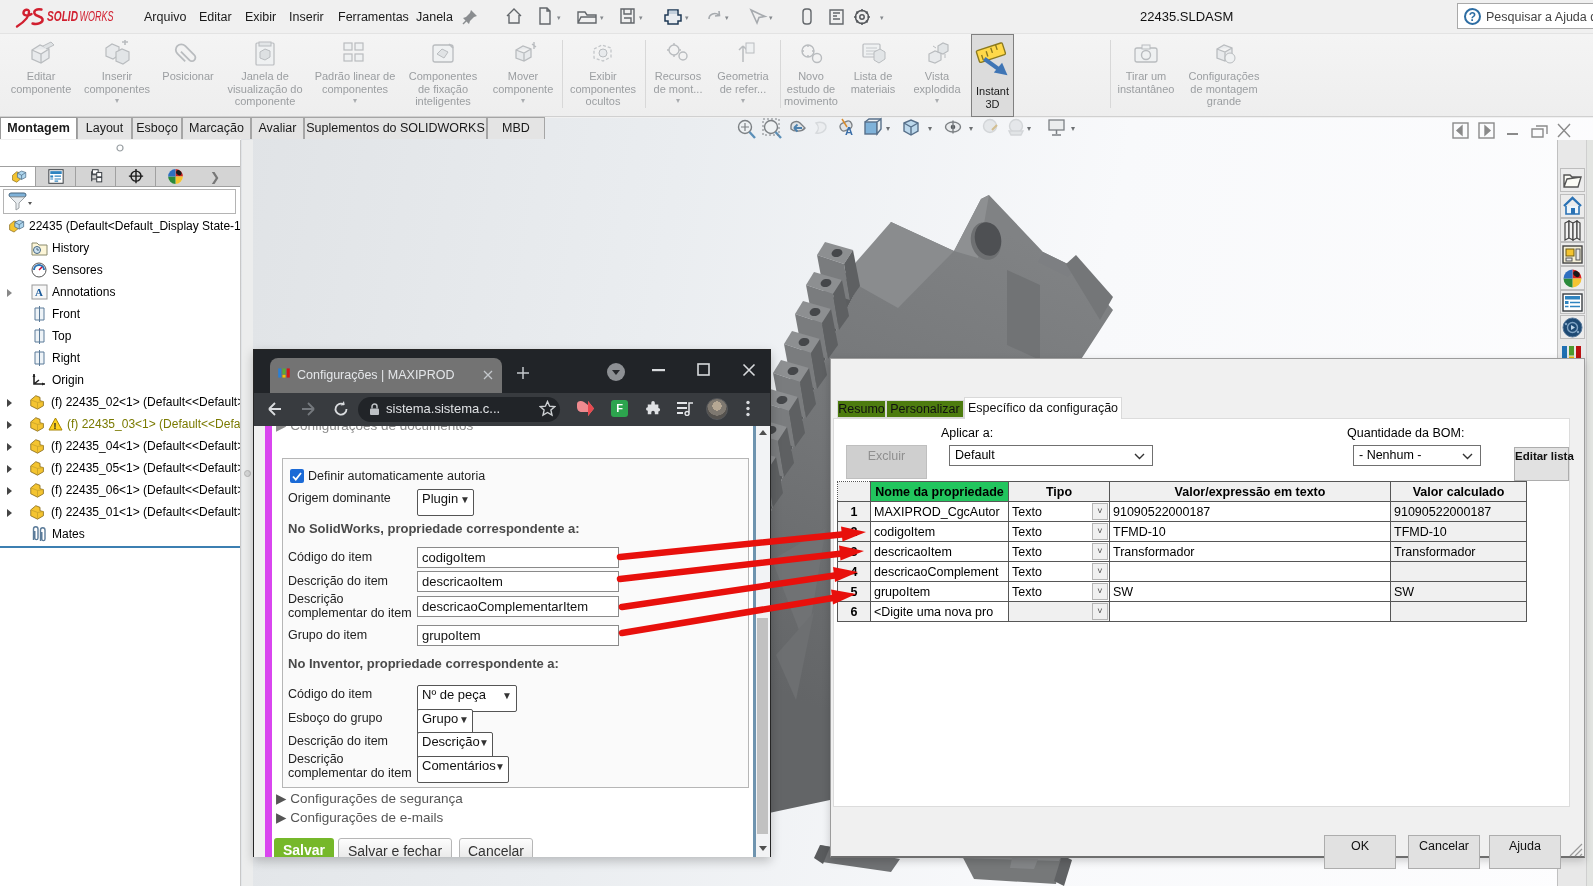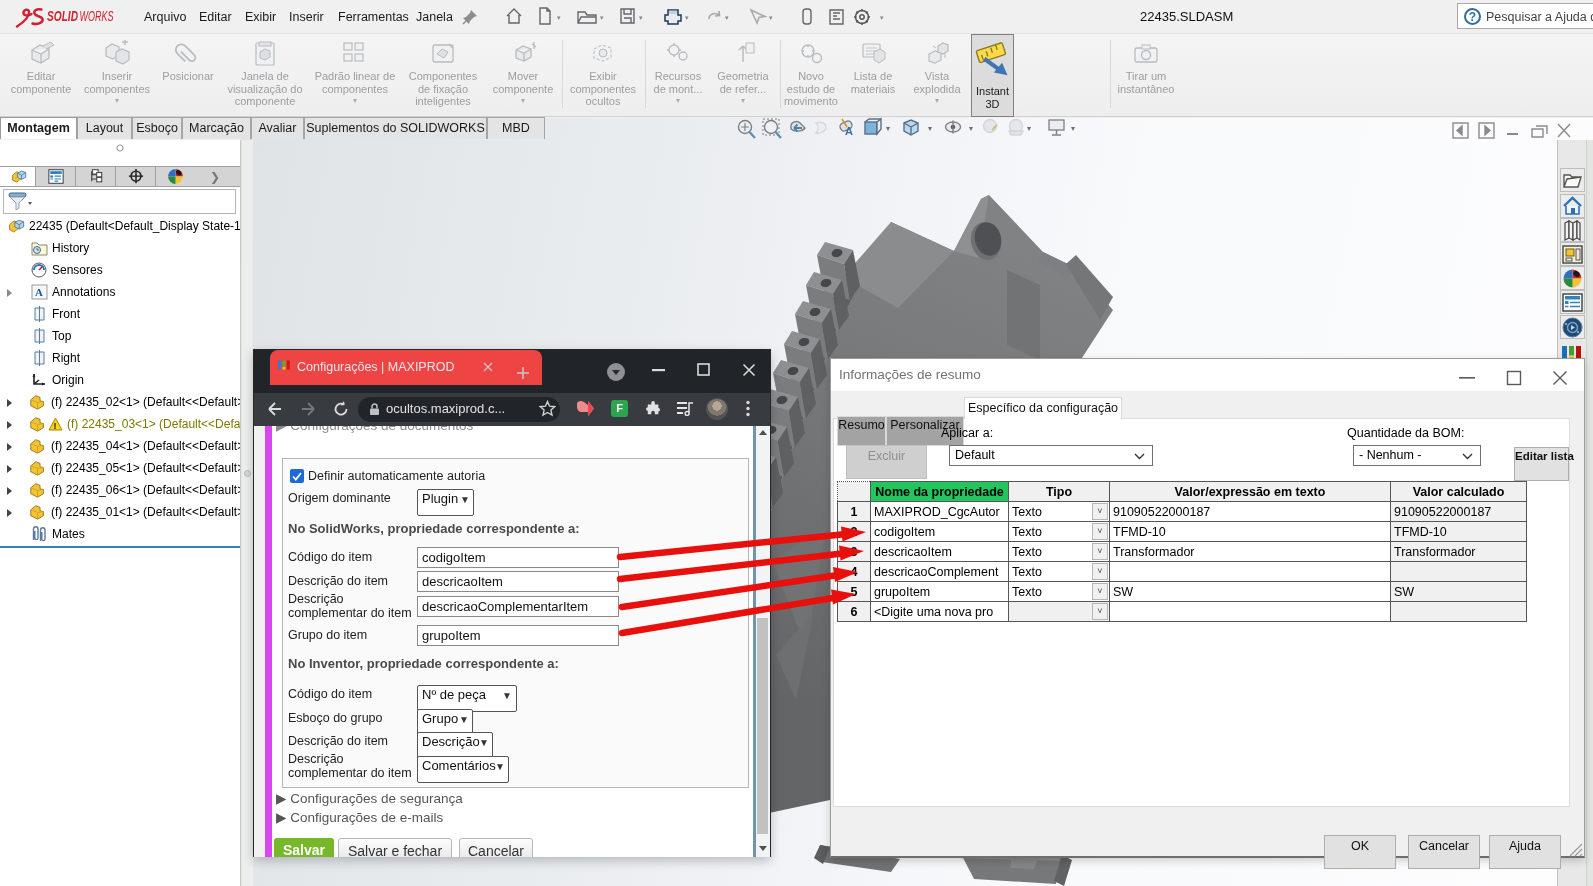--- a/index.html
+++ b/index.html
@@ -49,37 +49,37 @@
 #lpgutter .dot { position:absolute; left:2px; top:330px; width:7px; height:7px; border-radius:50%; background:#d7d8d8; border:1px solid #b5b6b6; }
 
 
 #taskpane { position:absolute; left:1557px; top:140px; width:29px; height:746px; background:#e8e8e8; border-left:1px solid #c0c0c0; }
 .tpbtn { position:absolute; left:2px; width:25px; height:25px; background:#ececec; border:1px solid #bdbdbd; }
 #rightedge { position:absolute; left:1586px; top:140px; width:7px; height:746px; background:#e3e5e2; border-left:1px solid #cfcfcf; }
 
 
 #chrome { position:absolute; left:253px; top:349px; width:518px; height:508px; background:#fff; box-shadow:0 4px 10px rgba(0,0,0,.22); border:1px solid #262626; }
 #ctitle { position:absolute; left:0; top:0; width:516px; height:43px; background:#212428; }
-#ctab { position:absolute; left:16px; top:0; width:272px; height:35px; background:#ef4444; border-radius:8px 8px 0 0; }
+#ctab { position:absolute; left:16px; top:8px; width:232px; height:35px; background:#737373; border-radius:8px 8px 0 0; }
 #ctoolbar { position:absolute; left:0; top:43px; width:516px; height:33px; background:#383b3f; }
 #curl { position:absolute; left:104px; top:4px; width:202px; height:25px; background:#212428; border-radius:13px; }
 #ccontent { position:absolute; left:0; top:76px; width:516px; height:431px; background:#f1f1f1; overflow:hidden; }
 #cpage { position:absolute; left:11px; top:0; width:491px; height:431px; background:#ffffff; border-left:7px solid #d946ef; border-right:3px solid #6f94af; }
 #cscroll { position:absolute; left:502px; top:0; width:14px; height:431px; background:#f2f3f5; }
 .ffield { position:absolute; height:21px; background:#fff; border:1px solid #8a8a8a; font-size:13px; color:#111; padding:2px 4px; }
 .fselect { position:absolute; height:27px; background:#fff; border:1px solid #555; border-radius:2px; font-size:13px; color:#111; padding:1px 4px; }
 .fsel-ch { position:absolute; font-size:10px; color:#333; }
 .flabel { position:absolute; font-size:12.5px; color:#222; }
 .fbold { position:absolute; font-size:13px; font-weight:bold; color:#4a4a4a; }
 
 
 #swdialog { position:absolute; left:830px; top:358px; width:755px; height:500px; background:#f0f0f0; border:1px solid #9c9c9c; border-bottom:2px solid #6e6e6e; box-shadow:0 3px 8px rgba(0,0,0,.18); }
 #swdtitle { position:absolute; left:0; top:0; width:753px; height:32px; background:#ffffff; }
 #swdtitle .t { position:absolute; left:8px; top:8px; font-size:13.5px; color:#737373; }
-.dtab { position:absolute; top:57px; height:30px; background:#a3a3a3; border:1px solid #d9d9d9; font-size:12.5px; color:#111; text-align:center; }
+.dtab { position:absolute; top:41px; height:18px; background:#4d7c0f; border:1px solid #d9d9d9; font-size:12.5px; color:#111; text-align:center; }
 .dtab.active { top:38px; height:22px; background:#fff; border-color:#d9d9d9; border-bottom:none; z-index:3; }
 #dpage { position:absolute; left:2px; top:59px; width:737px; height:389px; background:#fff; border:1px solid #dcdcdc; }
 .dbtn { position:absolute; height:34px; background:#e1e1e1; border:1px solid #adadad; font-size:12.5px; color:#111; text-align:center; }
 #dgrid { position:absolute; left:6px; top:122px; border-collapse:collapse; table-layout:fixed; }
 #dgrid td { border:1px solid #565656; font-size:12.5px; color:#000; padding:0 3px; height:20px; overflow:hidden; white-space:nowrap; background:#fff; }
 #dgrid td.rn { background:#f0f0f0; text-align:center; font-weight:bold; }
 #dgrid td.vc { background:#f0f0f0; }
 #dgrid td.tp { position:relative; }
 #dgrid .dd { position:absolute; right:1px; top:1px; width:16px; height:17px; background:#f0f0f0; border:1px solid #b5b5b5; font-size:9px; text-align:center; line-height:15px; color:#444; }
 
@@ -277,20 +277,27 @@
     </div>
     <div class="rsep" style="left:1110px"></div>
     <div class="rbtn" style="left:1112px;width:68px">
       <svg class="ric" viewBox="0 0 30 28">
           <rect x="4" y="8" width="22" height="14" rx="2" fill="#eff1f2" stroke="#b9bcbf" stroke-width="1.3"></rect>
           <rect x="11" y="5" width="8" height="4" fill="#eff1f2" stroke="#b9bcbf"></rect>
           <circle cx="15" cy="15" r="4.5" fill="none" stroke="#b9bcbf" stroke-width="1.4"></circle>
         </svg>
       <div class="rtx">Tirar um<br>instantâneo</div>
     </div>
+    <div class="rbtn" style="left:1182px;width:84px">
+      <svg class="ric" viewBox="0 0 30 28">
+          <path d="M8 9 L15 5 L23 8 L23 17 L16 21 L8 18 Z M8 9 L16 12 L23 8 M16 12 L16 21" fill="#e8eaec" stroke="#b9bcbf" stroke-width="1.3"></path>
+          <circle cx="21" cy="18" r="5" fill="#eff1f2" stroke="#b9bcbf"></circle>
+        </svg>
+      <div class="rtx">Configurações<br>de montagem<br>grande</div>
+    </div>
   </div>
   <div id="viewport">
     <svg id="vpmodel" width="1352" height="768" viewBox="241 118 1352 768">
       <defs>
         <linearGradient id="slabgrad" gradientUnits="userSpaceOnUse" x1="1000" y1="230" x2="800" y2="700">
           <stop offset="0" stop-color="#808284"></stop>
           <stop offset="0.5" stop-color="#737577"></stop>
           <stop offset="1" stop-color="#636567"></stop>
         </linearGradient>
         <g id="tooth2">
@@ -681,21 +688,21 @@
         </svg>
       <svg style="position:absolute;left:78px;top:7px" width="18" height="18" viewBox="0 0 18 18">
           <path d="M14.5 9 A5.5 5.5 0 1 1 12 4.5" stroke="#dadcdf" stroke-width="1.8" fill="none"></path>
           <path d="M12 1 L12.6 5 L8.6 5.4 Z" fill="#dadcdf"></path>
         </svg>
       <div id="curl">
         <svg style="position:absolute;left:11px;top:6px" width="11" height="13" viewBox="0 0 11 13">
             <rect x="1" y="5.5" width="9" height="6.5" rx="1" fill="#bdc1c5"></rect>
             <path d="M3 5.5 L3 3.5 A2.5 2.5 0 0 1 8 3.5 L8 5.5" fill="none" stroke="#bdc1c5" stroke-width="1.5"></path>
           </svg>
-        <div style="position:absolute;left:28px;top:4px;font-size:13px;color:#dfe1e4;white-space:nowrap">ocultos.maxiprod.c...</div>
+        <div style="position:absolute;left:28px;top:4px;font-size:13px;color:#dfe1e4;white-space:nowrap">sistema.sistema.c...</div>
       </div>
       <svg style="position:absolute;left:285px;top:7px" width="17" height="17" viewBox="0 0 17 17">
           <path d="M8.5 1.5 L10.6 6.2 L15.7 6.7 L11.9 10.1 L13 15.1 L8.5 12.5 L4 15.1 L5.1 10.1 L1.3 6.7 L6.4 6.2 Z" fill="none" stroke="#cfd2d5" stroke-width="1.4"></path>
         </svg>
       <svg style="position:absolute;left:322px;top:7px" width="19" height="17" viewBox="0 0 19 17">
           <path d="M1 4 C1 1 5 0 8 2 L12 5 L12 1 L18 8.5 L12 16 L12 12 L6 12 C3 12 1 10 1 7 Z" fill="#ef8a8f"></path>
           <path d="M12 5 L12 1 L18 8.5 L12 16 L12 12" fill="#e84a50"></path>
         </svg>
       <div style="position:absolute;left:357px;top:7px;width:17px;height:17px;background:#2da44e;border-radius:3px;color:#fff;font-size:11px;font-weight:bold;text-align:center;line-height:17px">F</div>
       <svg style="position:absolute;left:392px;top:8px" width="15" height="15" viewBox="0 0 17 17">
@@ -748,32 +755,20 @@
         <div style="position:absolute;left:187px;top:412px;width:74px;height:26px;background:linear-gradient(#fdfdfd,#e4e4e4);border:1px solid #b6b6b6;border-radius:3px;color:#333;font-size:14px;text-align:center;line-height:24px">Cancelar</div>
       </div>
       <div id="cscroll">
         <div style="position:absolute;left:3px;top:4px;width:0;height:0;border-left:4px solid transparent;border-right:4px solid transparent;border-bottom:5px solid #505050"></div>
         <div style="position:absolute;left:1px;top:192px;width:11px;height:216px;background:#c1c1c1"></div>
         <div style="position:absolute;left:3px;top:420px;width:0;height:0;border-left:4px solid transparent;border-right:4px solid transparent;border-top:5px solid #505050"></div>
       </div>
     </div>
   </div>
   <div id="swdialog">
-    <div id="swdtitle">
-      <div class="t">Informações de resumo</div>
-      <svg style="position:absolute;left:628px;top:18px" width="16" height="3" viewBox="0 0 16 3">
-          <rect width="16" height="1.6" fill="#5a5a5a"></rect>
-        </svg>
-      <svg style="position:absolute;left:675px;top:11px" width="16" height="16" viewBox="0 0 16 16">
-          <rect x="1.5" y="1.5" width="13" height="13" fill="none" stroke="#5a5a5a" stroke-width="1.4"></rect>
-        </svg>
-      <svg style="position:absolute;left:721px;top:11px" width="16" height="16" viewBox="0 0 16 16">
-          <path d="M1.5 1.5 L14.5 14.5 M14.5 1.5 L1.5 14.5" stroke="#5a5a5a" stroke-width="1.4"></path>
-        </svg>
-    </div>
     <div id="dpage"></div>
     <div class="dtab" style="left:6px;width:49px;line-height:17px">Resumo</div>
     <div class="dtab" style="left:55px;width:78px;line-height:17px">Personalizar</div>
     <div class="dtab active" style="left:133px;width:158px;line-height:20px">Específico da configuração</div>
     <div style="position:absolute;left:110px;top:67px;font-size:12.5px;color:#000;z-index:4">Aplicar a:</div>
     <div class="dbtn" style="left:15px;top:86px;width:81px;line-height:20px;color:#8f8f8f;background:#cfcfcf;border-color:#bfbfbf;z-index:4">Excluir</div>
     <div style="position:absolute;left:118px;top:86px;width:204px;height:21px;background:#fff;border:1px solid #707070;z-index:4;font-size:12.5px;padding:2px 5px">Default<svg style="position:absolute;right:7px;top:7px" width="11" height="7" viewBox="0 0 11 7">
           <path d="M1 1 L5.5 5.5 L10 1" stroke="#333" stroke-width="1.4" fill="none"></path>
         </svg></div>
     <div style="position:absolute;left:516px;top:67px;font-size:12.5px;color:#000;z-index:4">Quantidade da BOM:</div>

